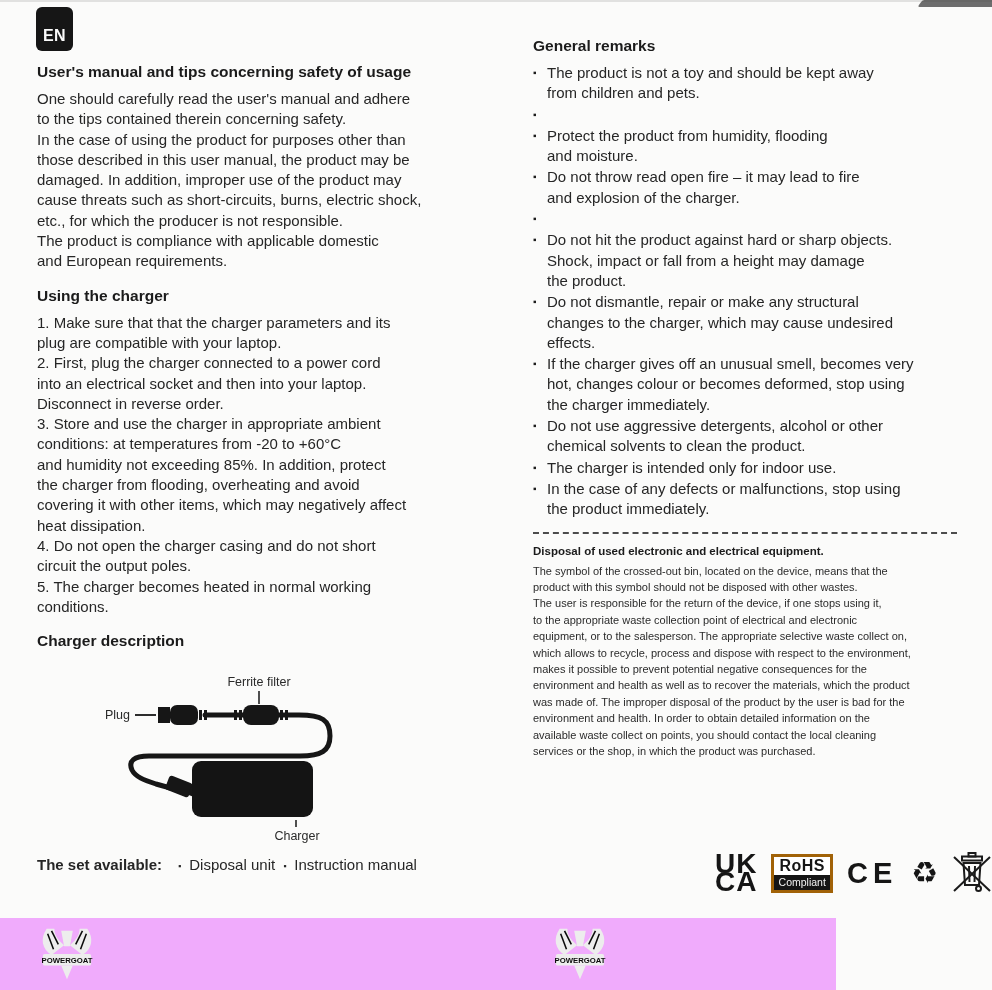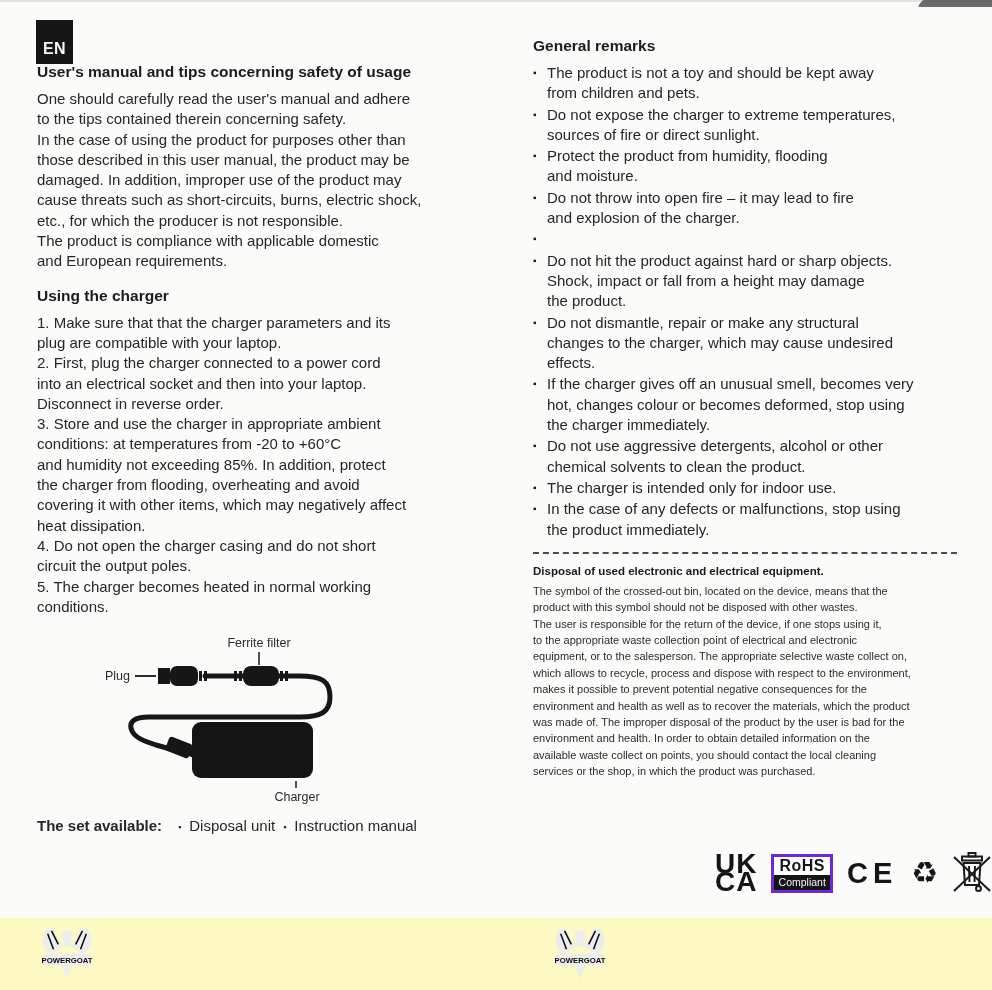--- a/index.html
+++ b/index.html
@@ -4,48 +4,48 @@
 <style>
   html,body{margin:0;padding:0;}
   body{
     width:992px;height:990px;position:relative;overflow:hidden;
     background:#fbfbfa;color:#242424;
     font-family:"Liberation Sans", sans-serif;
   }
   .topline{position:absolute;top:0;left:0;width:992px;height:2px;background:#d6d6d4;opacity:.7;}
   .smudge{position:absolute;top:0;right:-8px;width:80px;height:7px;background:#3d3d3d;transform:skewX(-35deg);opacity:.75;border-radius:2px;}
   .en-badge{
-    position:absolute;left:36px;top:20px;width:37px;height:44px;background:#161616;color:#fafafa;
+    position:absolute;left:36px;top:7px;width:37px;height:44px;background:#161616;color:#fafafa;
     display:flex;align-items:flex-end;padding:0 0 6px 7px;box-sizing:border-box;
-    font-weight:bold;font-size:16px;letter-spacing:.3px;
+    font-weight:bold;font-size:16px;letter-spacing:.3px;border-radius:6px;
   }
   .col-left{position:absolute;left:37px;top:62px;width:436px;}
   .col-right{position:absolute;left:533px;top:36px;width:428px;}
   h2{font-size:15.5px;font-weight:bold;color:#1b1b1b;margin:0 0 8px 0;line-height:19px;}
   h2.mt{margin-top:14px;}
   p.body{font-size:15px;line-height:20.3px;margin:0;white-space:pre-line;color:#262626;}
   ul.bullets{list-style:none;margin:0;padding:0;}
   ul.bullets li{display:flex;margin:0 0 1px 0;}
   ul.bullets .blt{flex:0 0 14px;font-size:10px;line-height:20.3px;color:#1d1d1d;}
   ul.bullets .btxt{font-size:15px;line-height:20.3px;white-space:pre-line;color:#262626;}
   .dashes{border:none;border-top:2px dashed #4c4c4c;margin:12px 0 11px 0;width:424px;}
   .disposal-h{font-size:11.5px;font-weight:bold;margin:0 0 6px 0;color:#1b1b1b;}
   .disposal-t{font-size:11px;line-height:16.4px;margin:0;white-space:pre-line;color:#2b2b2b;}
   .diagram{display:block;margin:2px 0 4px 0;}
   .setline{display:flex;align-items:baseline;font-size:15px;margin-top:6px;color:#262626;}
   .setline .lbl{font-weight:bold;margin-right:8px;}
   .setline .blt{font-size:9px;margin:0 8px;position:relative;top:-1px;}
   .compliance{position:absolute;left:703px;top:847px;height:52px;display:flex;align-items:center;gap:14px;}
   .ukca{font-weight:800;font-size:28px;line-height:18px;letter-spacing:1px;color:#151515;text-align:left;margin-left:12px;}
-  .rohs{border:3px solid #6d28d9;text-align:center;background:#fff;}
+  .rohs{border:3px solid #a16207;text-align:center;background:#fff;}
   .rohs-top{font-weight:800;font-size:16px;line-height:18px;padding:0 5px;letter-spacing:.5px;color:#151515;}
   .rohs-bot{background:#151515;color:#f4f4f4;font-size:10.5px;line-height:14px;padding:0 4px 1px;}
   .ce{font-size:29px;font-weight:600;letter-spacing:5px;color:#151515;}
   .recycle{font-size:30px;color:#151515;line-height:30px;}
-  .footer{position:absolute;left:0;top:918px;width:992px;height:72px;background:#fef9c3;}
+  .footer{position:absolute;left:0;top:918px;width:836px;height:72px;background:#f0abfc;}
   .goat{position:absolute;top:7px;}
   .goat.g1{left:38px;}
   .goat.g2{left:551px;}
 </style>
 </head>
 <body>
 
 <div class="topline"></div>
 <div class="smudge"></div>
 
@@ -75,20 +75,21 @@
 conditions: at temperatures from -20 to +60°C
 and humidity not exceeding 85%. In addition, protect
 the charger from flooding, overheating and avoid
 covering it with other items, which may negatively affect
 heat dissipation.
 4. Do not open the charger casing and do not short
 circuit the output poles.
 5. The charger becomes heated in normal working
 conditions.</p>
 
+  <h2 class="mt">Charger description</h2>
 
   <svg class="diagram" width="436" height="192" viewBox="0 0 436 192" xmlns="http://www.w3.org/2000/svg">
     <g fill="none" stroke="#161616">
 
       <line x1="222" y1="33" x2="222" y2="46" stroke-width="1.5"></line>
 
       <line x1="98" y1="57" x2="119" y2="57" stroke-width="1.8"></line>
 
       <line x1="168" y1="57" x2="207" y2="57" stroke-width="5" stroke-linecap="round"></line>
       <path d="M242 57 H262 C285 57 293 62 293 78 C293 93 284 98 263 98 H112 C97 98 91 103 95 112 C98.5 119 107 122 119 126 L137 131" stroke-width="5" stroke-linecap="round"></path>
@@ -138,31 +139,29 @@
 <div class="col-right">
   <h2>General remarks</h2>
   <ul class="bullets">
     <li>
         <span class="blt">▪</span>
         <span class="btxt">The product is not a toy and should be kept away
 from children and pets.</span>
       </li>
     <li>
         <span class="blt">▪</span>
-        <span class="btxt">Do not expose the charger to extreme temperatures,
-sources of fire or direct sunlight.</span>
       </li>
     <li>
         <span class="blt">▪</span>
         <span class="btxt">Protect the product from humidity, flooding
 and moisture.</span>
       </li>
     <li>
         <span class="blt">▪</span>
-        <span class="btxt">Do not throw into open fire – it may lead to fire
+        <span class="btxt">Do not throw read open fire – it may lead to fire
 and explosion of the charger.</span>
       </li>
     <li>
         <span class="blt">▪</span>
       </li>
     <li>
         <span class="blt">▪</span>
         <span class="btxt">Do not hit the product against hard or sharp objects.
 Shock, impact or fall from a height may damage
 the product.</span>

